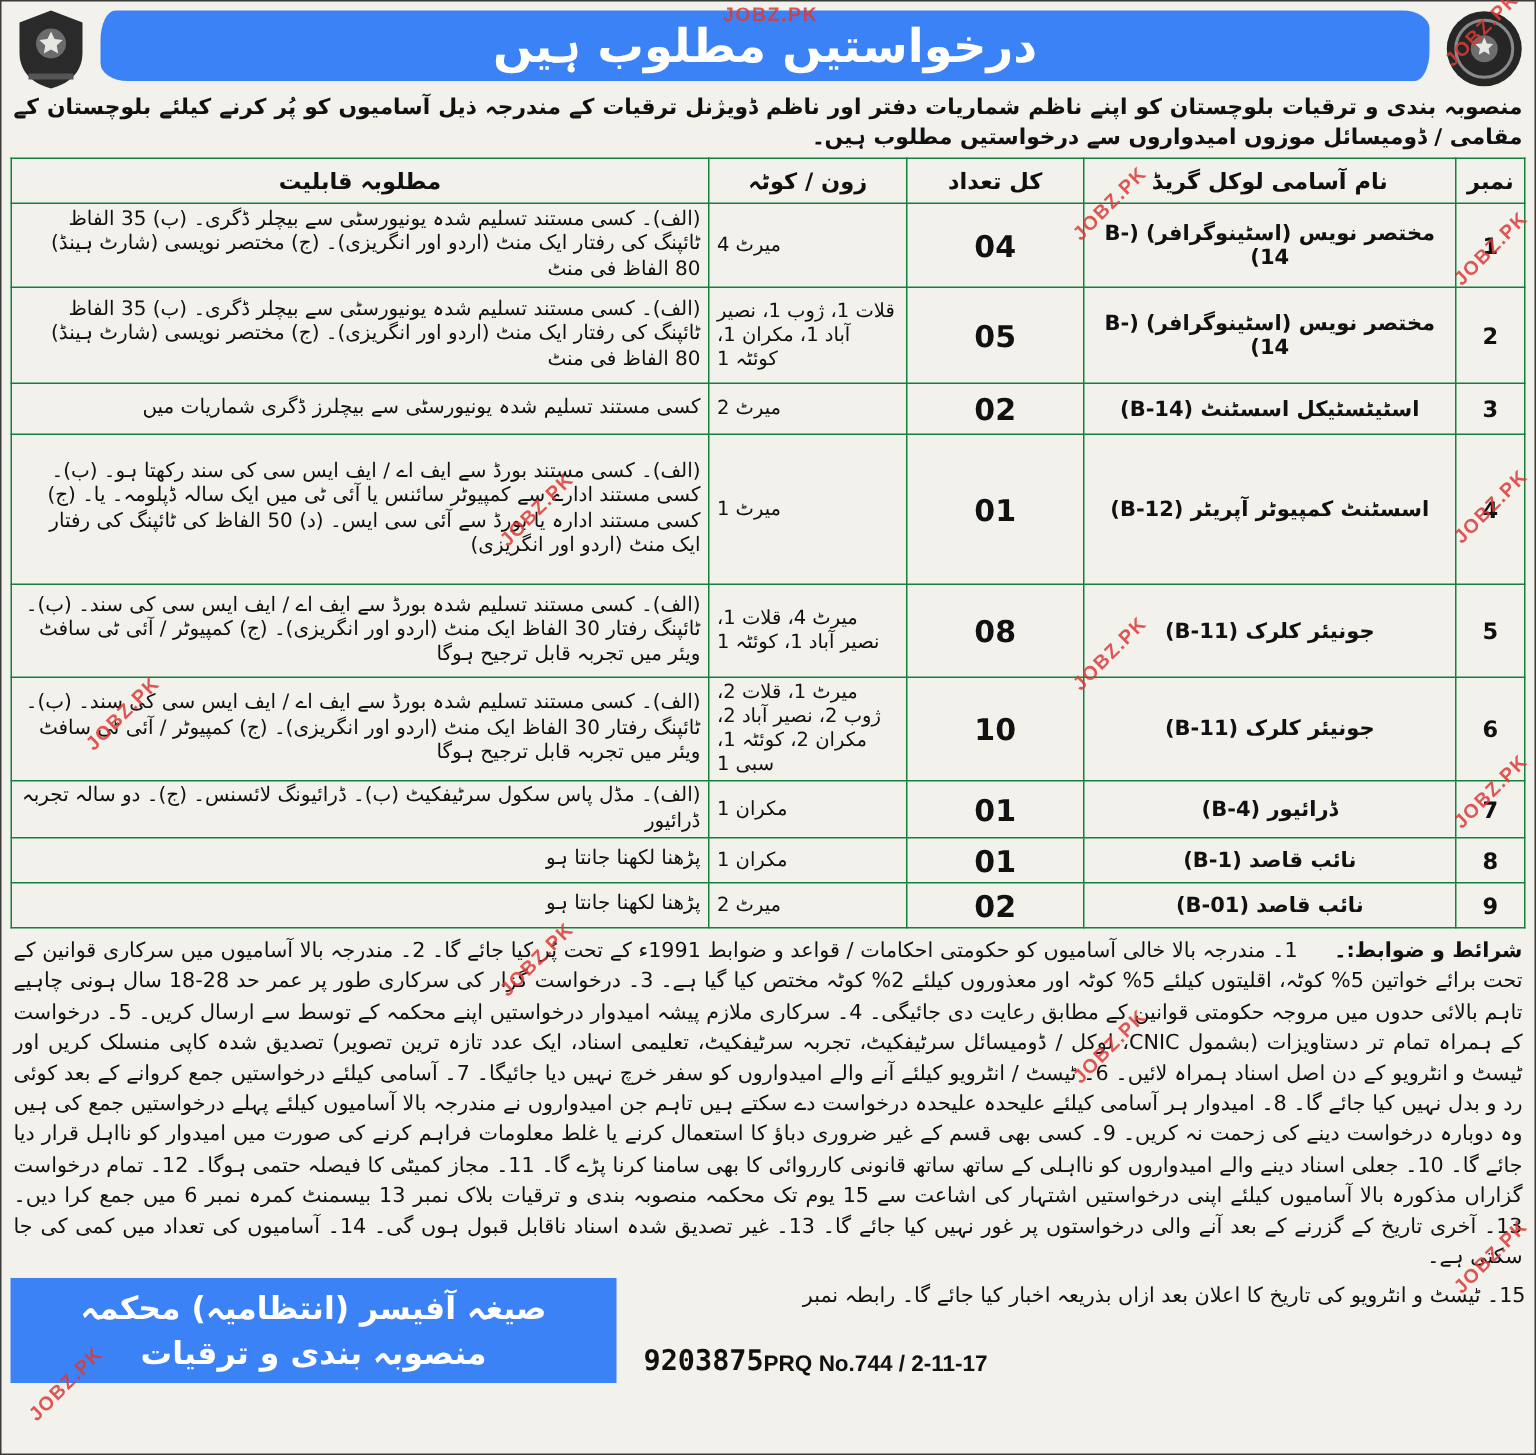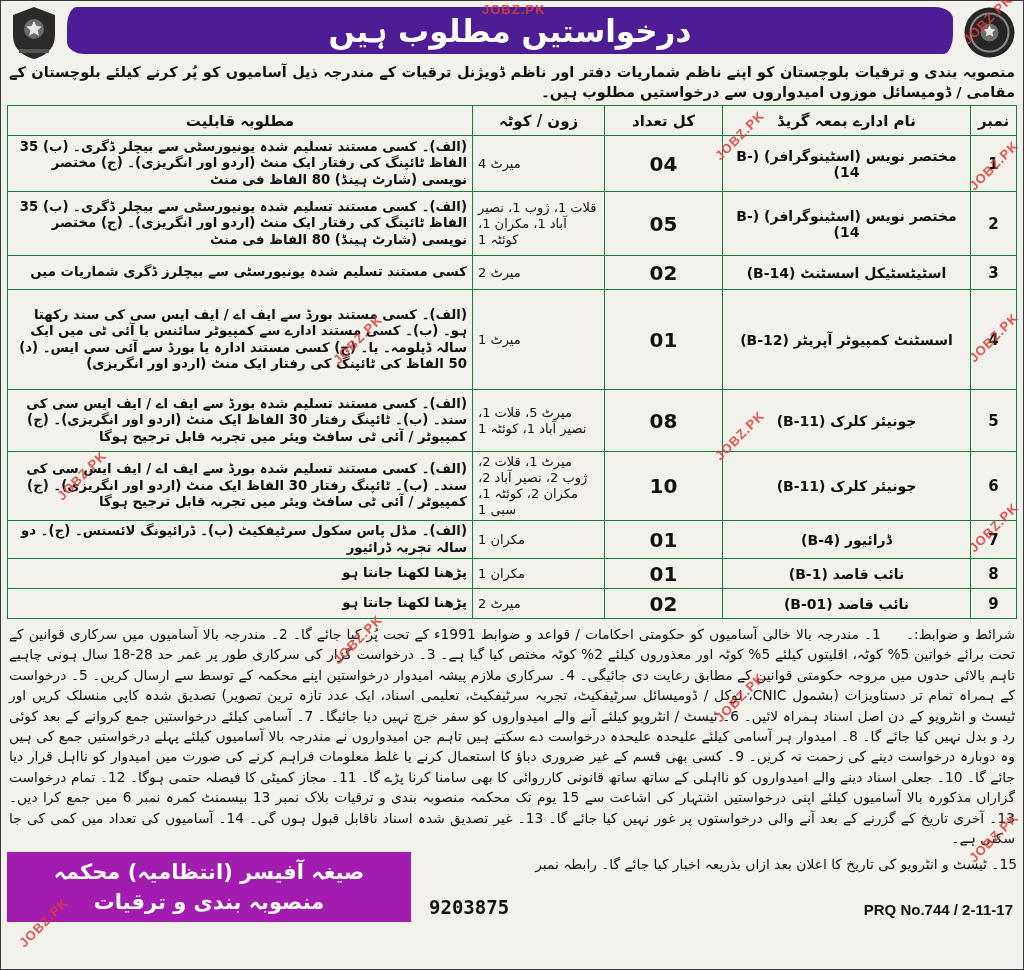--- a/index.html
+++ b/index.html
@@ -13,21 +13,21 @@
   }
   .page {
     position:absolute; inset:0;
     padding:3px 6px 4px 6px;
     border:1px solid #3a3a3a;
   }
   
   .header { position:relative; height:56px; }
   .banner {
     position:absolute; left:60px; right:64px; top:3px; height:47px;
-    background:#4c1d95; color:#fff;
+    background:#3b82f6; color:#fff;
     display:flex; align-items:center; justify-content:center;
     border-radius:10px 18px 10px 18px / 20px 12px 20px 12px;
   }
   .banner .title { font-size:31px; font-weight:bold; letter-spacing:1px; }
   .logo { position:absolute; top:1px; }
   .logo-left { left:0; width:54px; height:56px; }
   .logo-right { right:0; width:55px; height:55px; }
   
   .intro {
     margin-top:2px;
@@ -44,44 +44,44 @@
   table.jobs th, table.jobs td {
     border:1px solid #15803d;
     padding:2px 5px;
     vertical-align:middle;
   }
   table.jobs th { font-size:15px; font-weight:bold; text-align:center; height:30px; }
   .c-num  { text-align:center; font-weight:bold; font-size:15px; }
   .c-post { text-align:center; font-weight:bold; font-size:14px; }
   .c-total{ text-align:center; font-weight:bold; font-size:20px; }
   .c-zone { text-align:left; font-size:13px; line-height:16px; }
-  .c-qual { text-align:right; font-size:13.3px; line-height:16.5px;font-weight:bold; }
+  .c-qual { text-align:right; font-size:13.3px; line-height:16.5px; }
   
   .terms {
     margin-top:5px;
     direction:rtl; text-align:justify; text-align-last:right;
     font-size:13.8px; line-height:20.4px;
     padding:0 2px;
   }
-  .terms-label { font-weight:normal;margin-left:20px; }
+  .terms-label { font-weight:bold;margin-left:20px; }
   
   .bottom { margin-top:4px; display:flex; gap:14px; align-items:stretch; }
   .sigbox {
-    width:404px; min-height:70px; background:#a21caf; color:#fff;
+    width:404px; min-height:70px; background:#3b82f6; color:#fff;
     direction:rtl; display:flex; flex-direction:column;
     align-items:center; justify-content:center;
     font-size:21px; font-weight:bold; line-height:30px;
     flex-shrink:0;
   }
   .bottom-right { flex:1; display:flex; flex-direction:column; justify-content:space-between; }
   .lastline {
     direction:rtl; 
     font-size:13.8px; line-height:20px; padding-top:2px;
   }
-  .bottom-row { display:flex; justify-content:space-between; align-items:flex-end; padding:0 4px 4px 4px; }
+  .bottom-row { display:flex; justify-content:flex-start; align-items:flex-end; padding:0 4px 4px 4px; }
   .phone { font-weight:bold; font-size:19px; font-family:"DejaVu Sans Mono", monospace; }
   .prq { font-weight:bold; font-size:15px; font-family:"Liberation Sans", sans-serif; }
   
   .wm {
     position:absolute; color:#dc3a36; font-weight:bold; font-size:13px;
     letter-spacing:1px; opacity:.85; white-space:nowrap;
     font-family:"Liberation Sans", sans-serif; z-index:5; pointer-events:none;
   }
   .rot { transform:rotate(-45deg); }
 </style>
@@ -118,21 +118,21 @@
     <colgroup>
       <col style="width:46px">
         <col style="width:248px">
         <col style="width:118px">
         <col style="width:132px">
         <col>
     </colgroup>
     <thead>
       <tr>
         <th lang="ur">نمبر</th>
-        <th lang="ur">نام ادارے بمعہ گریڈ</th>
+        <th lang="ur">نام آسامی لوکل گریڈ</th>
         <th lang="ur">کل تعداد</th>
         <th lang="ur">زون / کوٹہ</th>
         <th lang="ur">مطلوبہ قابلیت</th>
       </tr>
     </thead>
     <tbody>
       <tr style="height:56px">
         <td class="c-num">1</td>
         <td class="c-post" lang="ur">مختصر نویس (اسٹینوگرافر) (B-14)</td>
         <td class="c-total">04</td>
@@ -157,21 +157,21 @@
         <td class="c-num">4</td>
         <td class="c-post" lang="ur">اسسٹنٹ کمپیوٹر آپریٹر (B-12)</td>
         <td class="c-total">01</td>
         <td class="c-zone" lang="ur">میرٹ 1</td>
         <td class="c-qual" lang="ur">(الف)۔ کسی مستند بورڈ سے ایف اے / ایف ایس سی کی سند رکھتا ہو۔ (ب)۔ کسی مستند ادارے سے کمپیوٹر سائنس یا آئی ٹی میں ایک سالہ ڈپلومہ۔ یا۔ (ج) کسی مستند ادارہ یا بورڈ سے آئی سی ایس۔ (د) 50 الفاظ کی ٹائپنگ کی رفتار ایک منٹ (اردو اور انگریزی)</td>
       </tr>
       <tr style="height:62px">
         <td class="c-num">5</td>
         <td class="c-post" lang="ur">جونیئر کلرک (B-11)</td>
         <td class="c-total">08</td>
-        <td class="c-zone" lang="ur">میرٹ 5، قلات 1، نصیر آباد 1، کوئٹہ 1</td>
+        <td class="c-zone" lang="ur">میرٹ 4، قلات 1، نصیر آباد 1، کوئٹہ 1</td>
         <td class="c-qual" lang="ur">(الف)۔ کسی مستند تسلیم شدہ بورڈ سے ایف اے / ایف ایس سی کی سند۔ (ب)۔ ٹائپنگ رفتار 30 الفاظ ایک منٹ (اردو اور انگریزی)۔ (ج) کمپیوٹر / آئی ٹی سافٹ ویئر میں تجربہ قابل ترجیح ہوگا</td>
       </tr>
       <tr style="height:68px">
         <td class="c-num">6</td>
         <td class="c-post" lang="ur">جونیئر کلرک (B-11)</td>
         <td class="c-total">10</td>
         <td class="c-zone" lang="ur">میرٹ 1، قلات 2، ژوب 2، نصیر آباد 2، مکران 2، کوئٹہ 1، سبی 1</td>
         <td class="c-qual" lang="ur">(الف)۔ کسی مستند تسلیم شدہ بورڈ سے ایف اے / ایف ایس سی کی سند۔ (ب)۔ ٹائپنگ رفتار 30 الفاظ ایک منٹ (اردو اور انگریزی)۔ (ج) کمپیوٹر / آئی ٹی سافٹ ویئر میں تجربہ قابل ترجیح ہوگا</td>
       </tr>
       <tr style="height:30px">

